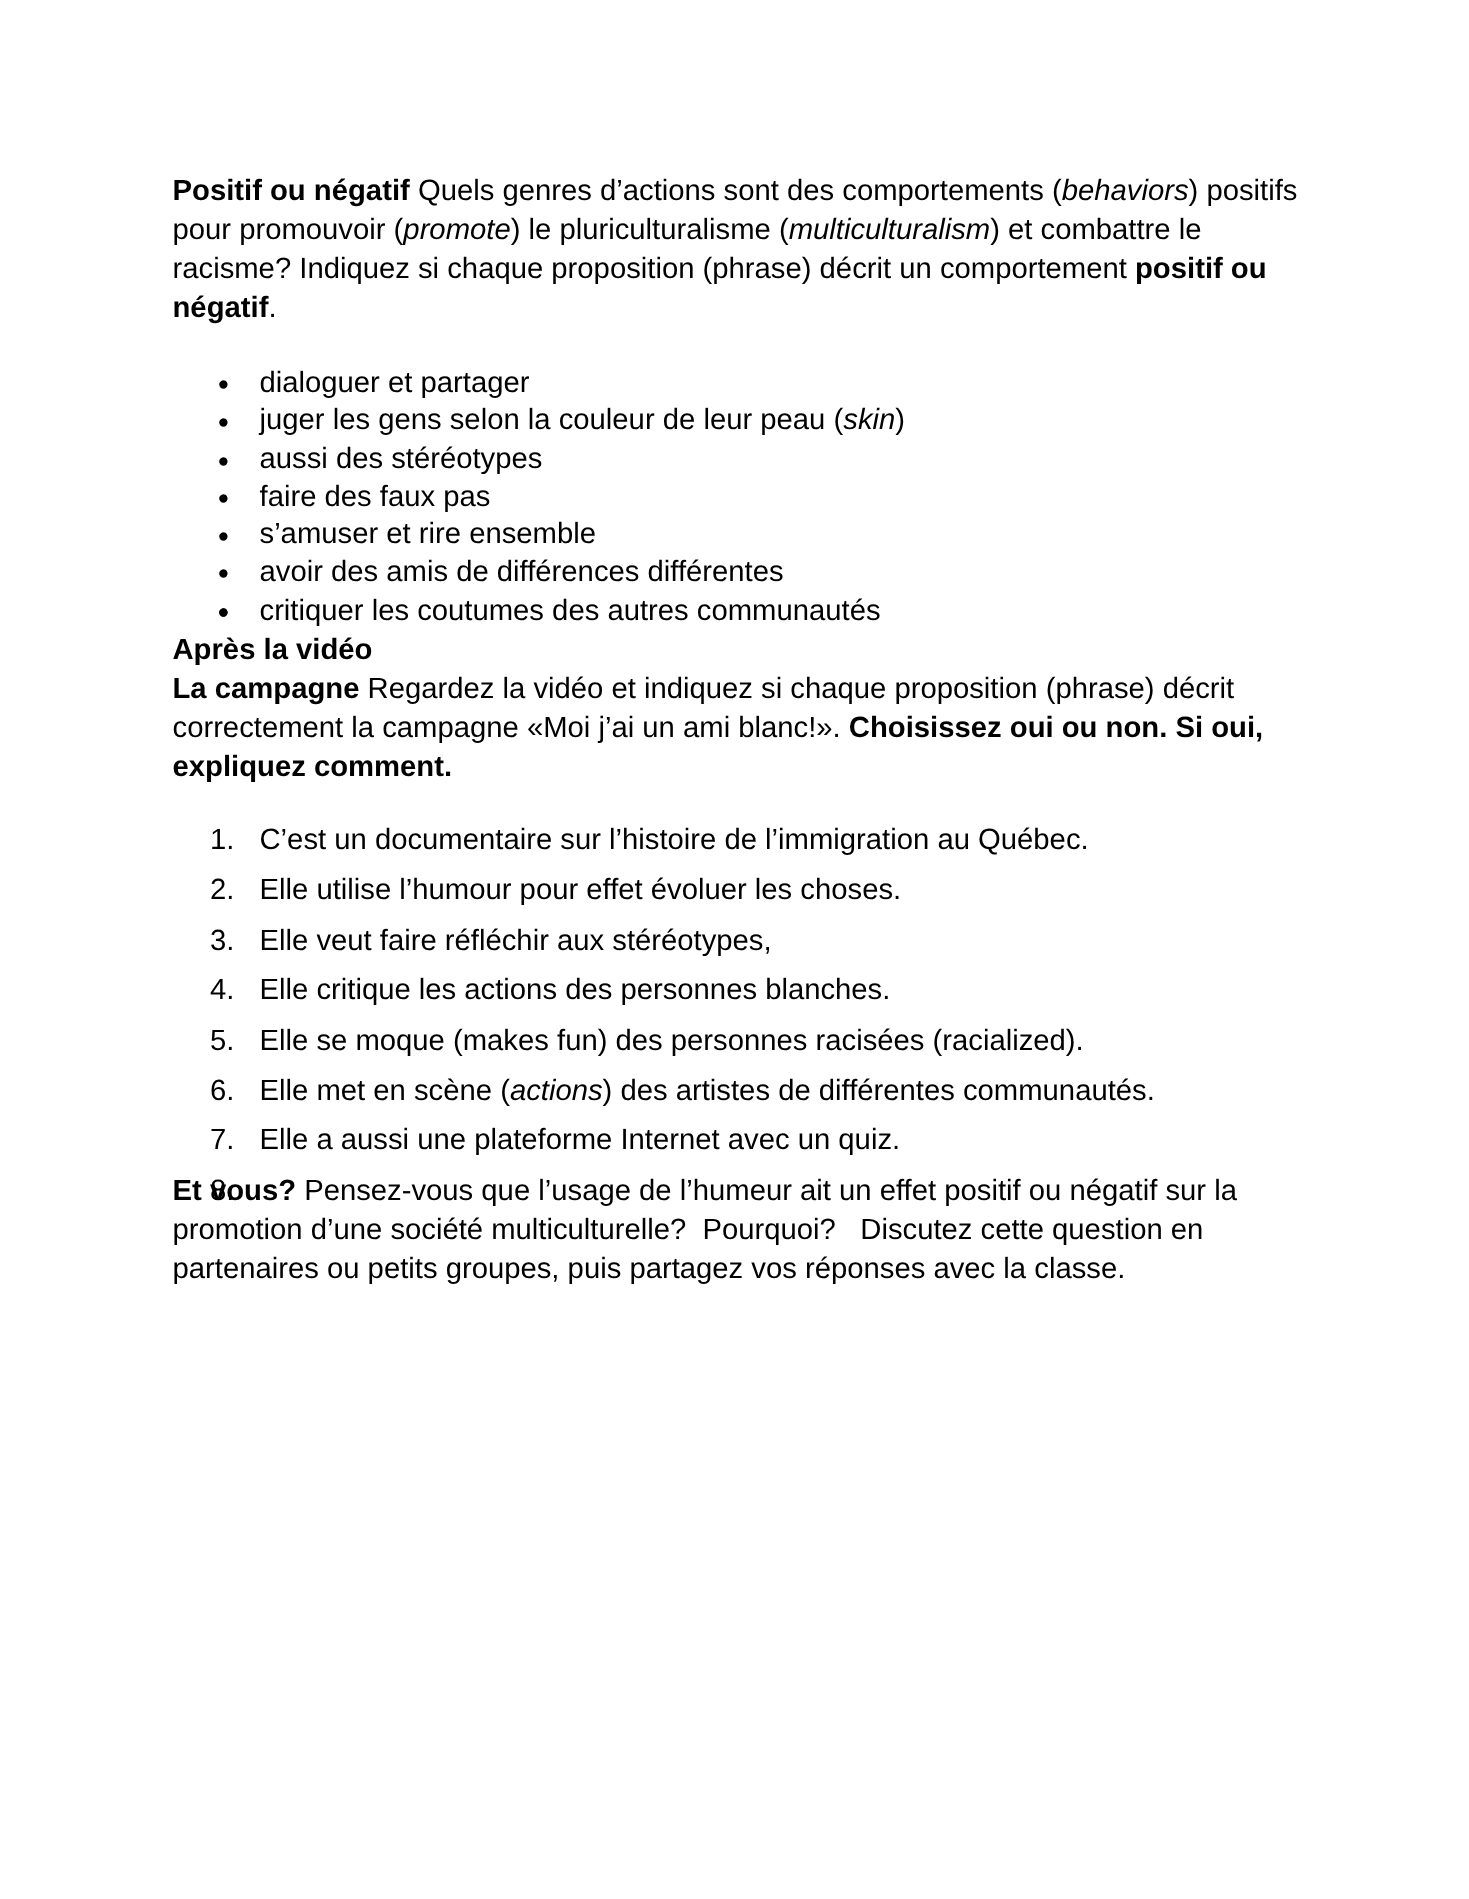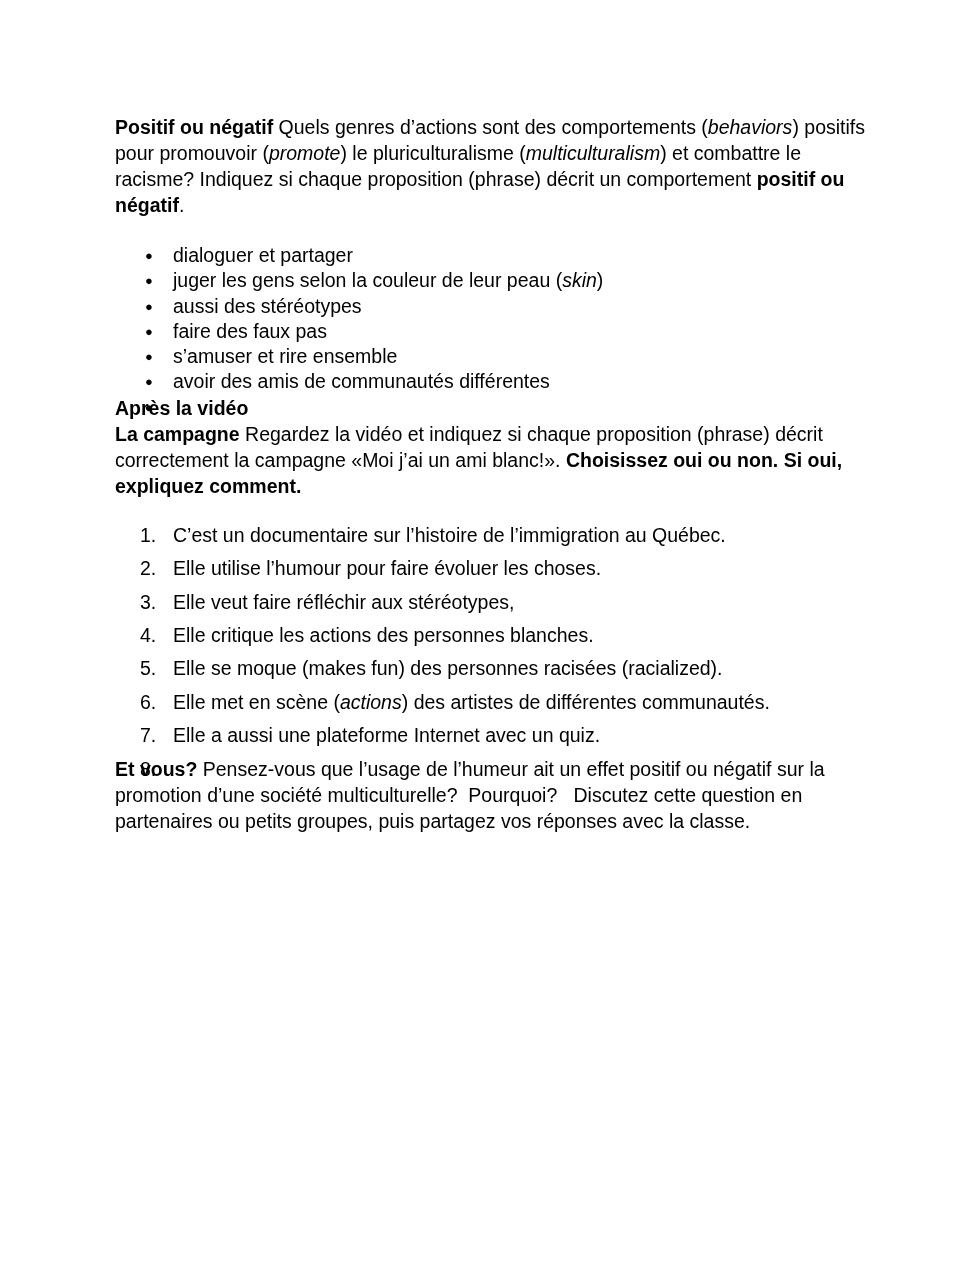--- a/index.html
+++ b/index.html
@@ -76,32 +76,32 @@
   <div class="content">
 
     <p class="para"><span class="b">Positif ou négatif</span><span> Quels genres d’actions sont des comportements (</span><span class="i">behaviors</span><span>) positifs pour promouvoir (</span><span class="i">promote</span><span>) le pluriculturalisme (</span><span class="i">multiculturalism</span><span>) et combattre le racisme? Indiquez si chaque proposition (phrase) décrit un comportement </span><span class="b">positif ou négatif</span><span>.</span></p>
 
     <ul class="bullet-list">
         <li><span class="marker">●</span><span class="txt"><span>dialoguer et partager</span></span></li>
         <li><span class="marker">●</span><span class="txt"><span>juger les gens selon la couleur de leur peau (</span><span class="i">skin</span><span>)</span></span></li>
         <li><span class="marker">●</span><span class="txt"><span>aussi des stéréotypes</span></span></li>
         <li><span class="marker">●</span><span class="txt"><span>faire des faux pas</span></span></li>
         <li><span class="marker">●</span><span class="txt"><span>s’amuser et rire ensemble</span></span></li>
-        <li><span class="marker">●</span><span class="txt"><span>avoir des amis de communautés différentes</span></span></li>
+        <li><span class="marker">●</span><span class="txt"><span>avoir des amis de différences différentes</span></span></li>
         <li><span class="marker">●</span></li>
-        <li><span class="marker">●</span></li>
+        <li><span class="marker">●</span><span class="txt"><span>critiquer les coutumes des autres communautés</span></span></li>
       </ul>
 
     <p class="para heading">Après la vidéo</p>
 
     <p class="para campagne"><span class="b">La campagne</span><span> Regardez la vidéo et indiquez si chaque proposition (phrase) décrit correctement la campagne «Moi j’ai un ami blanc!». </span><span class="b">Choisissez oui ou non. Si oui, expliquez comment.</span></p>
 
     <ol class="number-list">
         <li><span class="marker">1.</span><span class="txt"><span>C’est un documentaire sur l’histoire de l’immigration au Québec.</span></span></li>
-        <li><span class="marker">2.</span><span class="txt"><span>Elle utilise l’humour pour faire évoluer les choses.</span></span></li>
+        <li><span class="marker">2.</span><span class="txt"><span>Elle utilise l’humour pour effet évoluer les choses.</span></span></li>
         <li><span class="marker">3.</span><span class="txt"><span>Elle veut faire réfléchir aux stéréotypes,</span></span></li>
         <li><span class="marker">4.</span><span class="txt"><span>Elle critique les actions des personnes blanches.</span></span></li>
         <li><span class="marker">5.</span><span class="txt"><span>Elle se moque (makes fun) des personnes racisées (racialized).</span></span></li>
         <li><span class="marker">6.</span><span class="txt"><span>Elle met en scène (</span><span class="i">actions</span><span>) des artistes de différentes communautés.</span></span></li>
         <li><span class="marker">7.</span><span class="txt"><span>Elle a aussi une plateforme Internet avec un quiz.</span></span></li>
         <li><span class="marker">8.</span></li>
       </ol>
 
     <p class="para etvous"><span class="b">Et vous?</span><span> Pensez-vous que l’usage de l’humeur ait un effet positif ou négatif sur la promotion d’une société multiculturelle?  Pourquoi?   Discutez cette question en partenaires ou petits groupes, puis partagez vos réponses avec la classe.</span></p>
 

